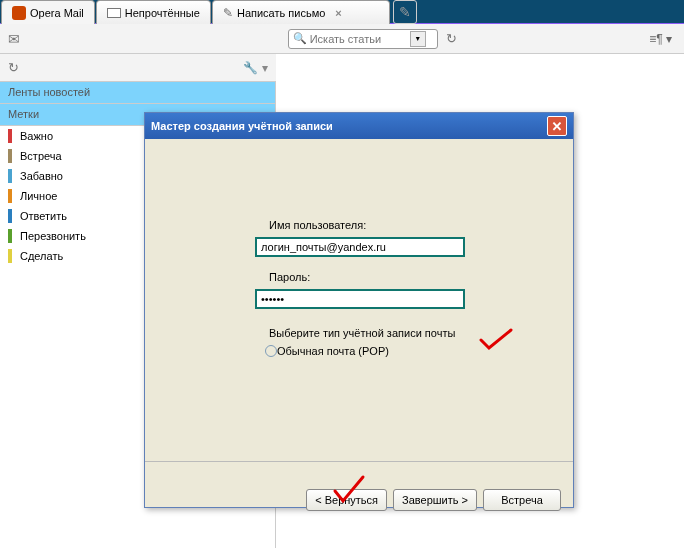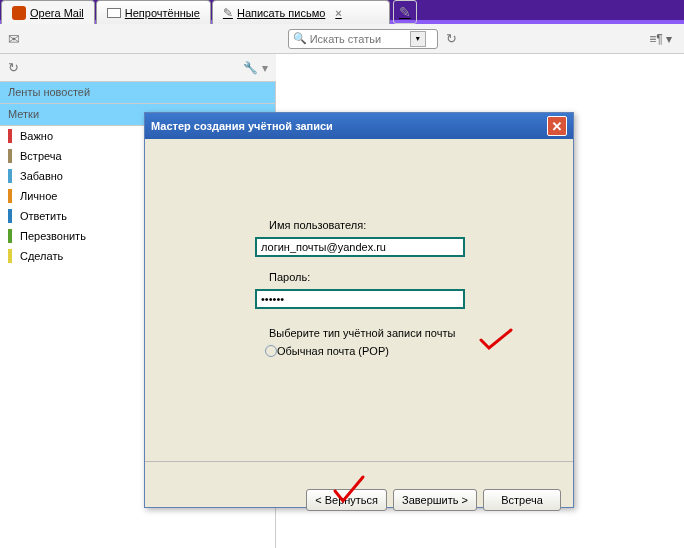--- a/index.html
+++ b/index.html
@@ -1,18 +1,18 @@
 <!DOCTYPE html>
 <html><head>
 <meta charset="utf-8">
 <style>
 * { margin: 0; padding: 0; box-sizing: border-box; font-family: Tahoma, Arial, sans-serif; font-size: 11px; }
 body { width: 684px; height: 548px; background: #fff; overflow: hidden; position: relative; }
 
-.tabs-row { display: flex; height: 24px; background: #4c1d95; border-bottom: 4px solid #8b5cf6; text-decoration: underline; }
+.tabs-row { display: flex; height: 24px; background: #0c4a6e; border-bottom: 1px solid #8b5cf6; }
 .tab { display: flex; align-items: center; gap: 4px; padding: 0 10px; height: 24px; border: 1px solid #999; border-bottom: none; border-radius: 4px 4px 0 0; background: linear-gradient(#fff, #eee); cursor: pointer; margin-left: 1px; }
 .tab.active { background: #f5f5f5; }
 .tab .close { color: #888; margin-left: 6px; font-weight: bold; }
 .opera-badge { width: 14px; height: 14px; background: #c40; border-radius: 3px; }
 .envelope-tiny { display: inline-block; width: 14px; height: 10px; border: 1px solid #777; background: #fff; position: relative; }
 .pencil-tiny { color: #666; font-size: 12px; }
 .quick-icon { width: 24px; height: 24px; display:flex; align-items:center; justify-content:center; color:#999; font-size:14px; border:1px solid #ccc; margin-left:3px; border-radius:3px; }
 
 .toolbar { display: flex; height: 30px; background: #f3f3f3; border-bottom: 1px solid #ccc; align-items: center; }
 .left-pane { width: 276px; height: 30px; display:flex; align-items:center; padding-left:8px; }

